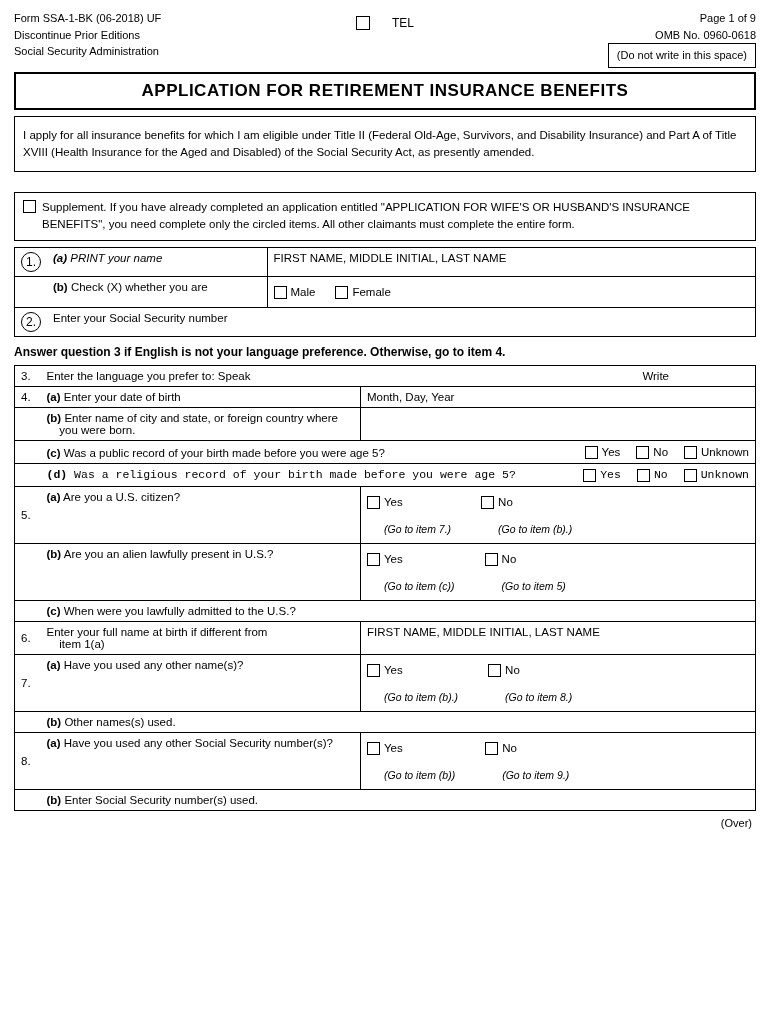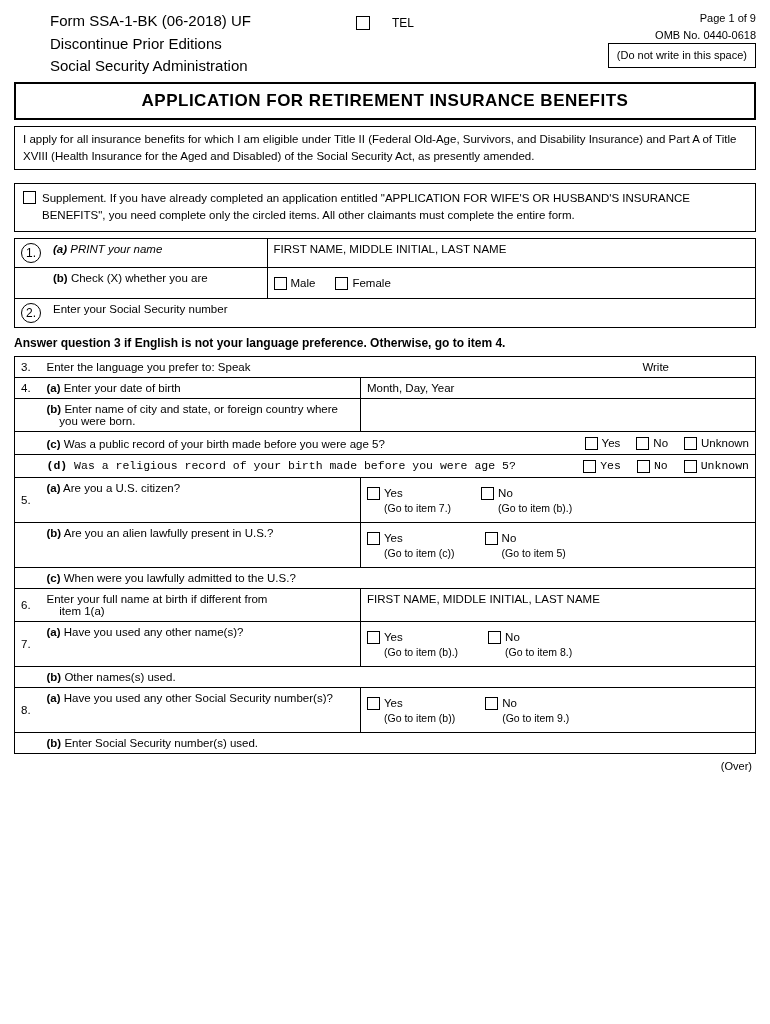--- a/index.html
+++ b/index.html
@@ -5,21 +5,21 @@
     * { box-sizing: border-box; margin: 0; padding: 0; }
     body {
       font-family: Arial, Helvetica, sans-serif;
       font-size: 12px;
       background: #fff;
       color: #000;
       width: 770px;
       min-height: 1024px;
       padding: 10px 14px;
     }
-    .header-left { font-size: 15px; line-height: 1.5; margin-left: 36px; }
+    .header-left { font-size: 11px; line-height: 1.5; }
     .header-right { font-size: 11px; text-align: right; line-height: 1.5; }
     .tel-box {
       border: 1px solid #000;
       width: 14px;
       height: 14px;
       display: inline-block;
     }
     .header-row {
       display: flex;
       justify-content: space-between;
@@ -38,24 +38,24 @@
       border: 2px solid #000;
       text-align: center;
       font-size: 17px;
       font-weight: bold;
       padding: 7px 4px;
       margin-bottom: 6px;
       letter-spacing: 0.5px;
     }
     .intro-text {
       border: 1px solid #000;
-      padding: 4px 8px;
+      padding: 10px 8px;
       font-size: 11.5px;
       line-height: 1.5;
-      margin-bottom: 13px;
+      margin-bottom: 20px;
     }
     .supplement-box {
       border: 1px solid #000;
       padding: 6px 8px;
       font-size: 11.5px;
       line-height: 1.5;
       margin-bottom: 6px;
       display: flex;
       gap: 6px;
       align-items: flex-start;
@@ -93,23 +93,24 @@
       font-weight: bold;
       font-size: 12px;
       margin: 8px 0 6px 0;
     }
     .yes-no-item {
       display: flex;
       align-items: center;
       gap: 4px;
     }
     .go-to {
+      font-style: italic;
       font-size: 10.5px;
       display: block;
-      margin-top: 2px;
+      margin-top: 14px;
       margin-left: 17px;
     }
     .footer-over {
       text-align: right;
       font-size: 11px;
       margin-top: 6px;
       padding-right: 4px;
     }
   </style>
 </head>
@@ -120,21 +121,21 @@
     <div>Form SSA-1-BK (06-2018) UF</div>
     <div>Discontinue Prior Editions</div>
     <div>Social Security Administration</div>
   </div>
   <div style="position:absolute;left:50%;transform:translateX(-50%);top:6px;display:flex;align-items:center;gap:22px;">
     <span class="tel-box"></span>
     <span>TEL</span>
   </div>
   <div class="header-right">
     <div>Page 1 of 9</div>
-    <div>OMB No. 0440-0618</div>
+    <div>OMB No. 0960-0618</div>
     <div class="do-not-write">(Do not write in this space)</div>
   </div>
 </div>
 
 <div class="main-title">APPLICATION FOR RETIREMENT INSURANCE BENEFITS</div>
 
 <div class="intro-text">I apply for all insurance benefits for which I am eligible under Title II (Federal Old-Age, Survivors, and Disability Insurance) and Part A of Title XVIII (Health Insurance for the Aged and Disabled) of the Social Security Act, as presently amended.</div>
 
 <div class="supplement-box">
   <span class="checkbox-sq"></span>

